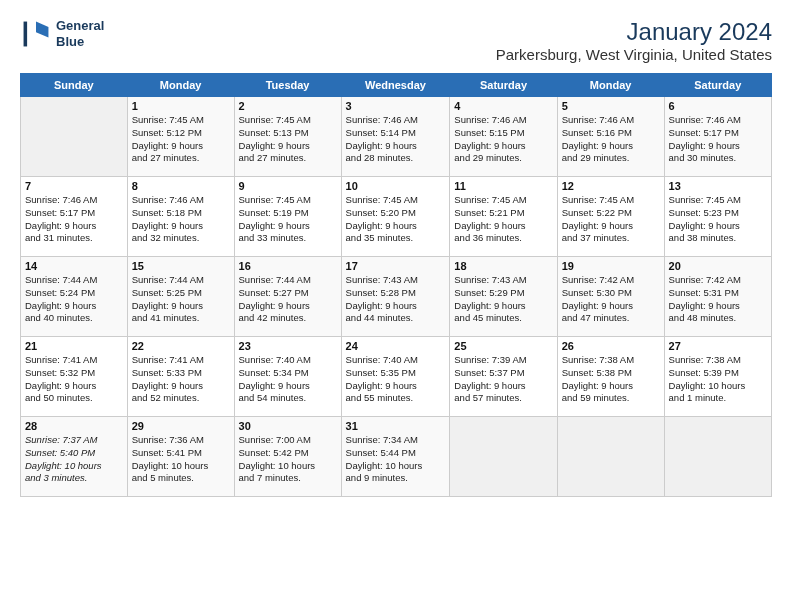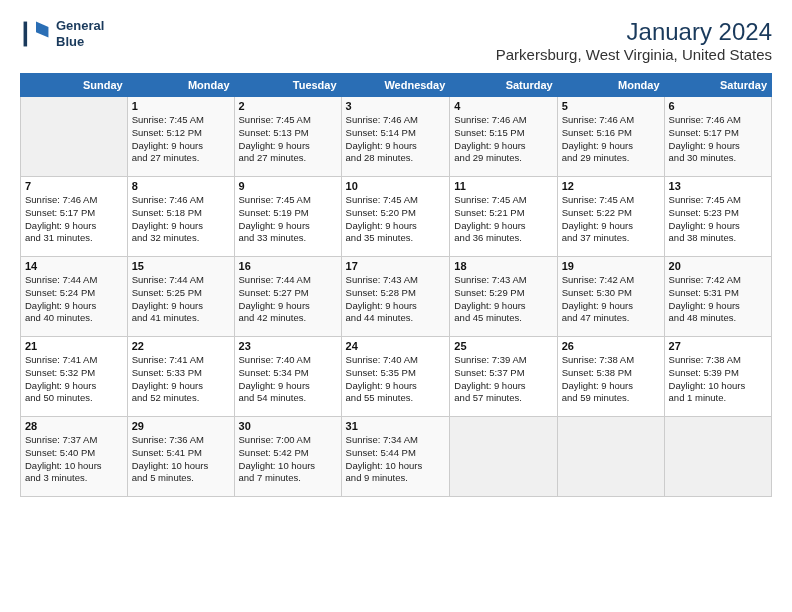--- a/index.html
+++ b/index.html
@@ -51,21 +51,21 @@
     }
     .calendar {
       width: 100%;
       border-collapse: collapse;
       font-size: 10px;
     }
     .calendar thead tr th {
       background: #2a6eb5;
       color: #fff;
       padding: 5px 4px;
-      text-align: right;
+      text-align: center;
       font-size: 11px;
       font-weight: bold;
       border: 1px solid #2a6eb5;
     }
     .calendar tbody tr td {
       border: 1px solid #ccc;
       vertical-align: top;
       padding: 3px 4px;
       width: 113px;
       min-height: 70px;
@@ -324,21 +324,21 @@
             <span class="day-number">27</span>
             <div class="day-info" style="white-space: pre-line;">Sunrise: 7:38 AM
 Sunset: 5:39 PM
 Daylight: 10 hours
 and 1 minute.</div>
           </td>
         </tr>
         <tr>
           <td>
             <span class="day-number">28</span>
-            <div class="day-info" style="white-space: pre-line;">Sunrise: 7:37 AM
+            <div class="day-info" style="white-space: pre-line; font-style: italic;">Sunrise: 7:37 AM
 Sunset: 5:40 PM
 Daylight: 10 hours
 and 3 minutes.</div>
           </td>
           <td>
             <span class="day-number">29</span>
             <div class="day-info" style="white-space: pre-line;">Sunrise: 7:36 AM
 Sunset: 5:41 PM
 Daylight: 10 hours
 and 5 minutes.</div>

